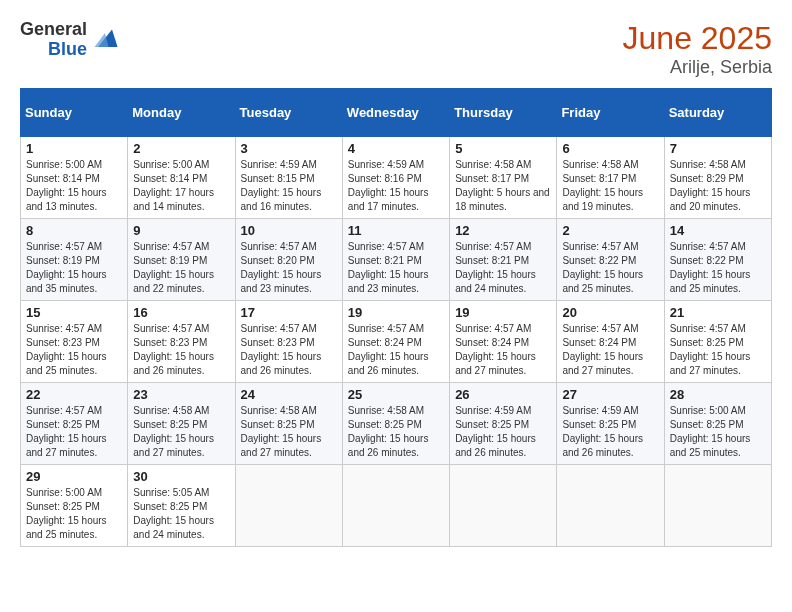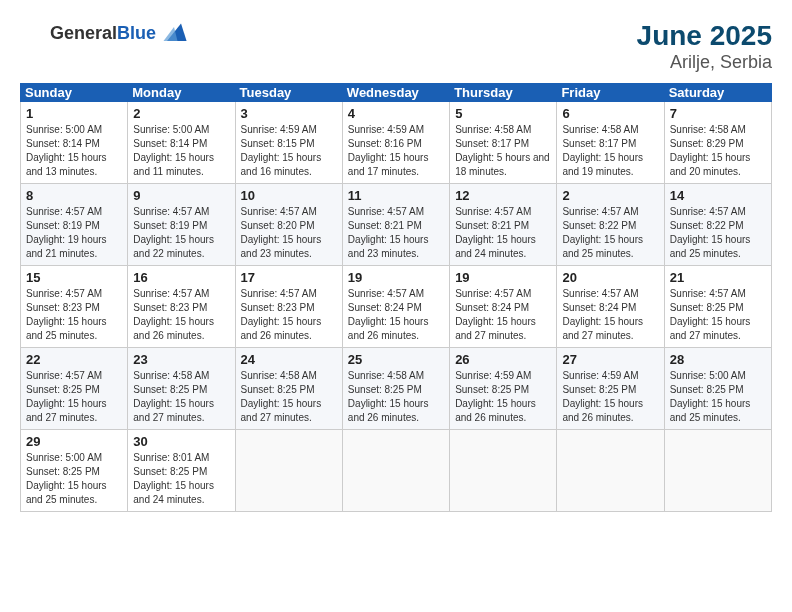--- a/index.html
+++ b/index.html
@@ -15,59 +15,60 @@
       justify-content: space-between;
       align-items: flex-start;
       margin-bottom: 10px;
     }
     .logo {
       display: flex;
       align-items: center;
     }
     .logo-text {
       display: flex;
+      flex-direction: column;
       line-height: 1.1;
-      margin-left: 30px;
     }
     .logo-general {
       font-size: 18px;
       font-weight: bold;
       color: #333;
     }
     .logo-blue {
       font-size: 18px;
       font-weight: bold;
       color: #1a5fb4;
+      text-align: right;
     }
     .logo-icon {
       width: 28px;
       height: 28px;
       margin-left: 4px;
     }
     .title-block {
       text-align: right;
     }
     .month-year {
-      font-size: 28px;
-      color: #0c4a6e;
-      font-weight: bold;
+      font-size: 32px;
+      color: #c2410c;
+      font-weight: normal;
     }
     .location {
       font-size: 18px;
       color: #555;
     }
     .calendar {
       width: 100%;
       border-collapse: collapse;
       font-size: 11px;
     }
     .calendar thead th {
       background: #1a5fb4;
       color: white;
-      padding: 1px 4px;
+      padding: 16px 4px;
       text-align: left;
       font-weight: bold;
       font-size: 13px;
       border: 1px solid #1a5fb4;
       margin-left: 44px;
     }
     .calendar tbody td {
       vertical-align: top;
       padding: 4px 5px;
       border: 1px solid #ccc;
@@ -134,21 +135,21 @@
           <span>Sunrise: 5:00 AM</span><br>
           <span>Sunset: 8:14 PM</span><br>
           <span>Daylight: 15 hours and 13 minutes.</span>
         </div>
       </td>
         <td>
         <span class="day-number">2</span>
         <div class="day-info">
           <span>Sunrise: 5:00 AM</span><br>
           <span>Sunset: 8:14 PM</span><br>
-          <span>Daylight: 15 hours and 11 minutes.</span>
+          <span>Daylight: 17 hours and 14 minutes.</span>
         </div>
       </td>
         <td>
         <span class="day-number">3</span>
         <div class="day-info">
           <span>Sunrise: 4:59 AM</span><br>
           <span>Sunset: 8:15 PM</span><br>
           <span>Daylight: 15 hours and 16 minutes.</span>
         </div>
       </td>
@@ -184,21 +185,21 @@
           <span>Daylight: 15 hours and 20 minutes.</span>
         </div>
       </td>
       </tr>
       <tr>
         <td>
         <span class="day-number">8</span>
         <div class="day-info">
           <span>Sunrise: 4:57 AM</span><br>
           <span>Sunset: 8:19 PM</span><br>
-          <span>Daylight: 19 hours and 21 minutes.</span>
+          <span>Daylight: 15 hours and 35 minutes.</span>
         </div>
       </td>
         <td>
         <span class="day-number">9</span>
         <div class="day-info">
           <span>Sunrise: 4:57 AM</span><br>
           <span>Sunset: 8:19 PM</span><br>
           <span>Daylight: 15 hours and 22 minutes.</span>
         </div>
       </td>
@@ -364,21 +365,21 @@
         <span class="day-number">29</span>
         <div class="day-info">
           <span>Sunrise: 5:00 AM</span><br>
           <span>Sunset: 8:25 PM</span><br>
           <span>Daylight: 15 hours and 25 minutes.</span>
         </div>
       </td>
         <td>
         <span class="day-number">30</span>
         <div class="day-info">
-          <span>Sunrise: 8:01 AM</span><br>
+          <span>Sunrise: 5:05 AM</span><br>
           <span>Sunset: 8:25 PM</span><br>
           <span>Daylight: 15 hours and 24 minutes.</span>
         </div>
       </td>
         <td class="empty-cell"></td>
         <td class="empty-cell"></td>
         <td class="empty-cell"></td>
         <td class="empty-cell"></td>
         <td class="empty-cell"></td>
       </tr>

